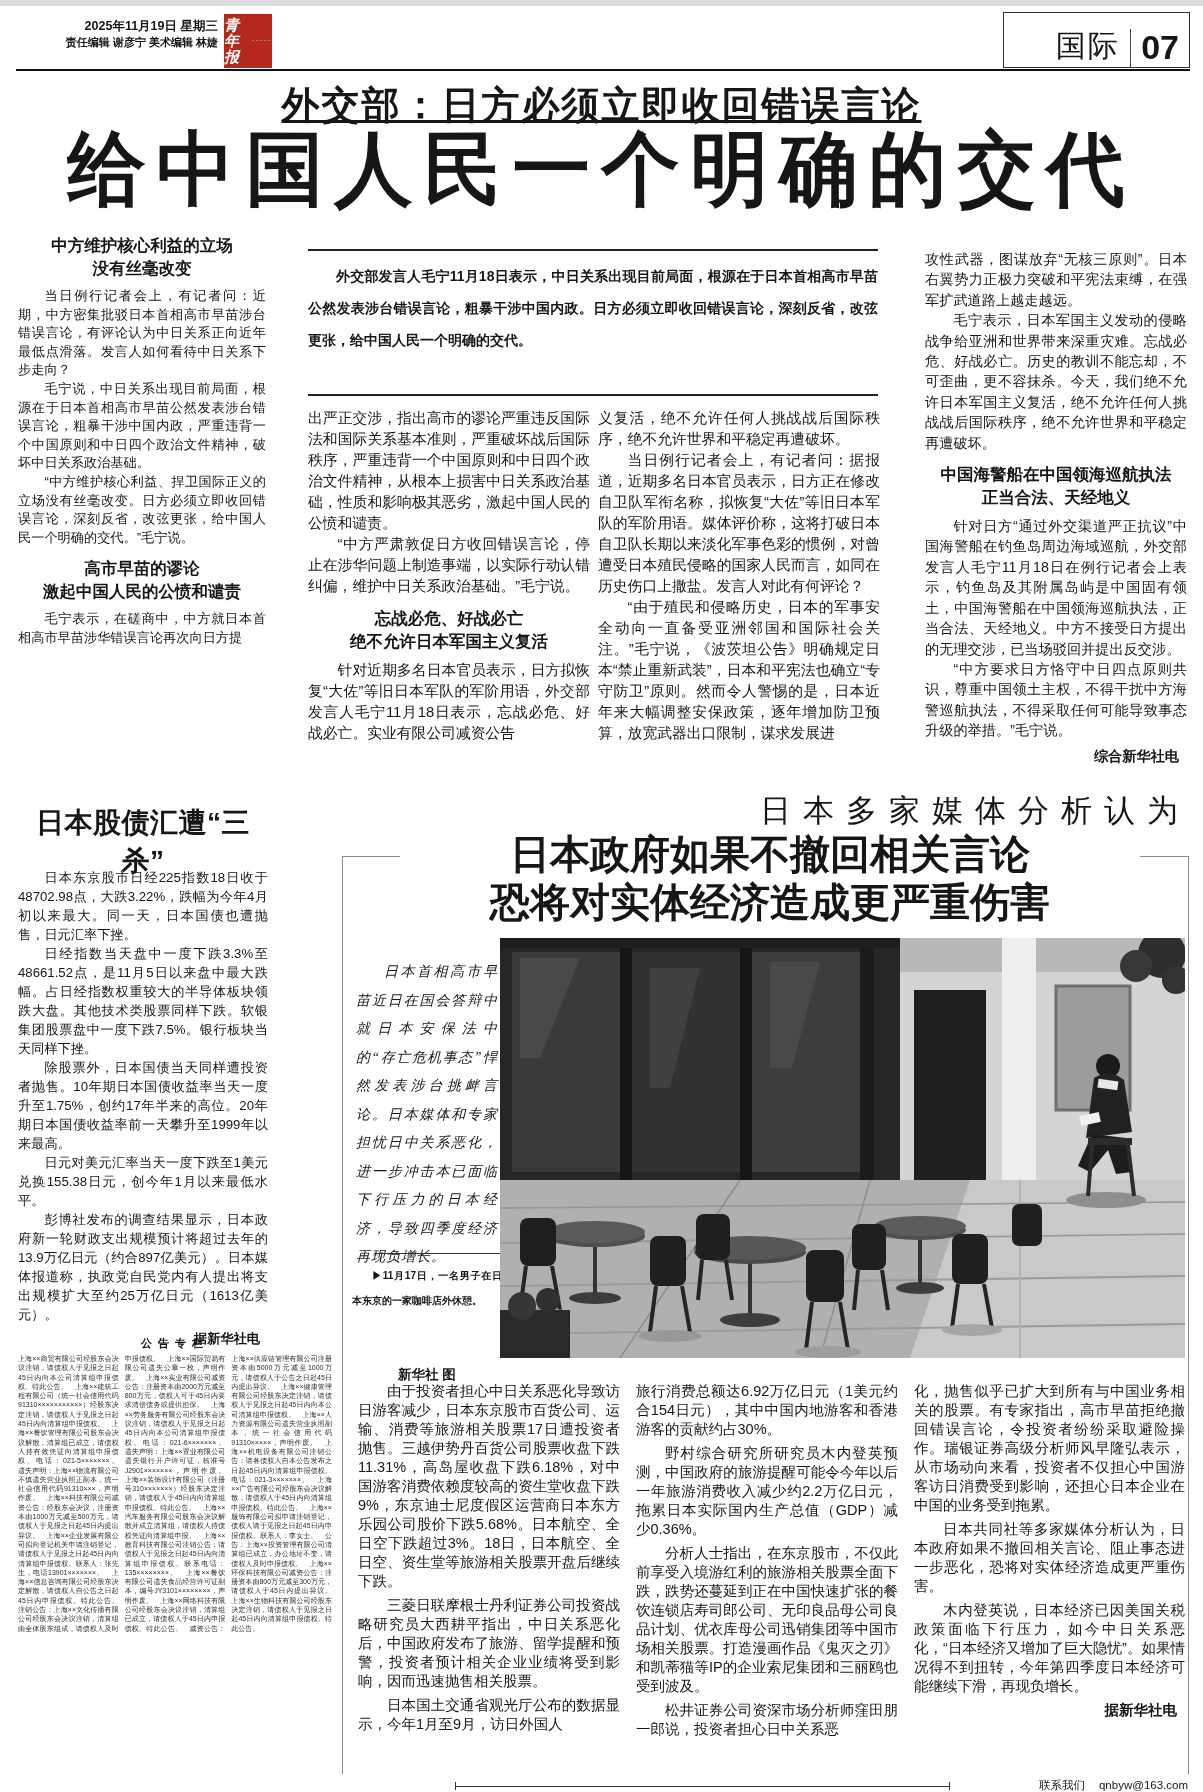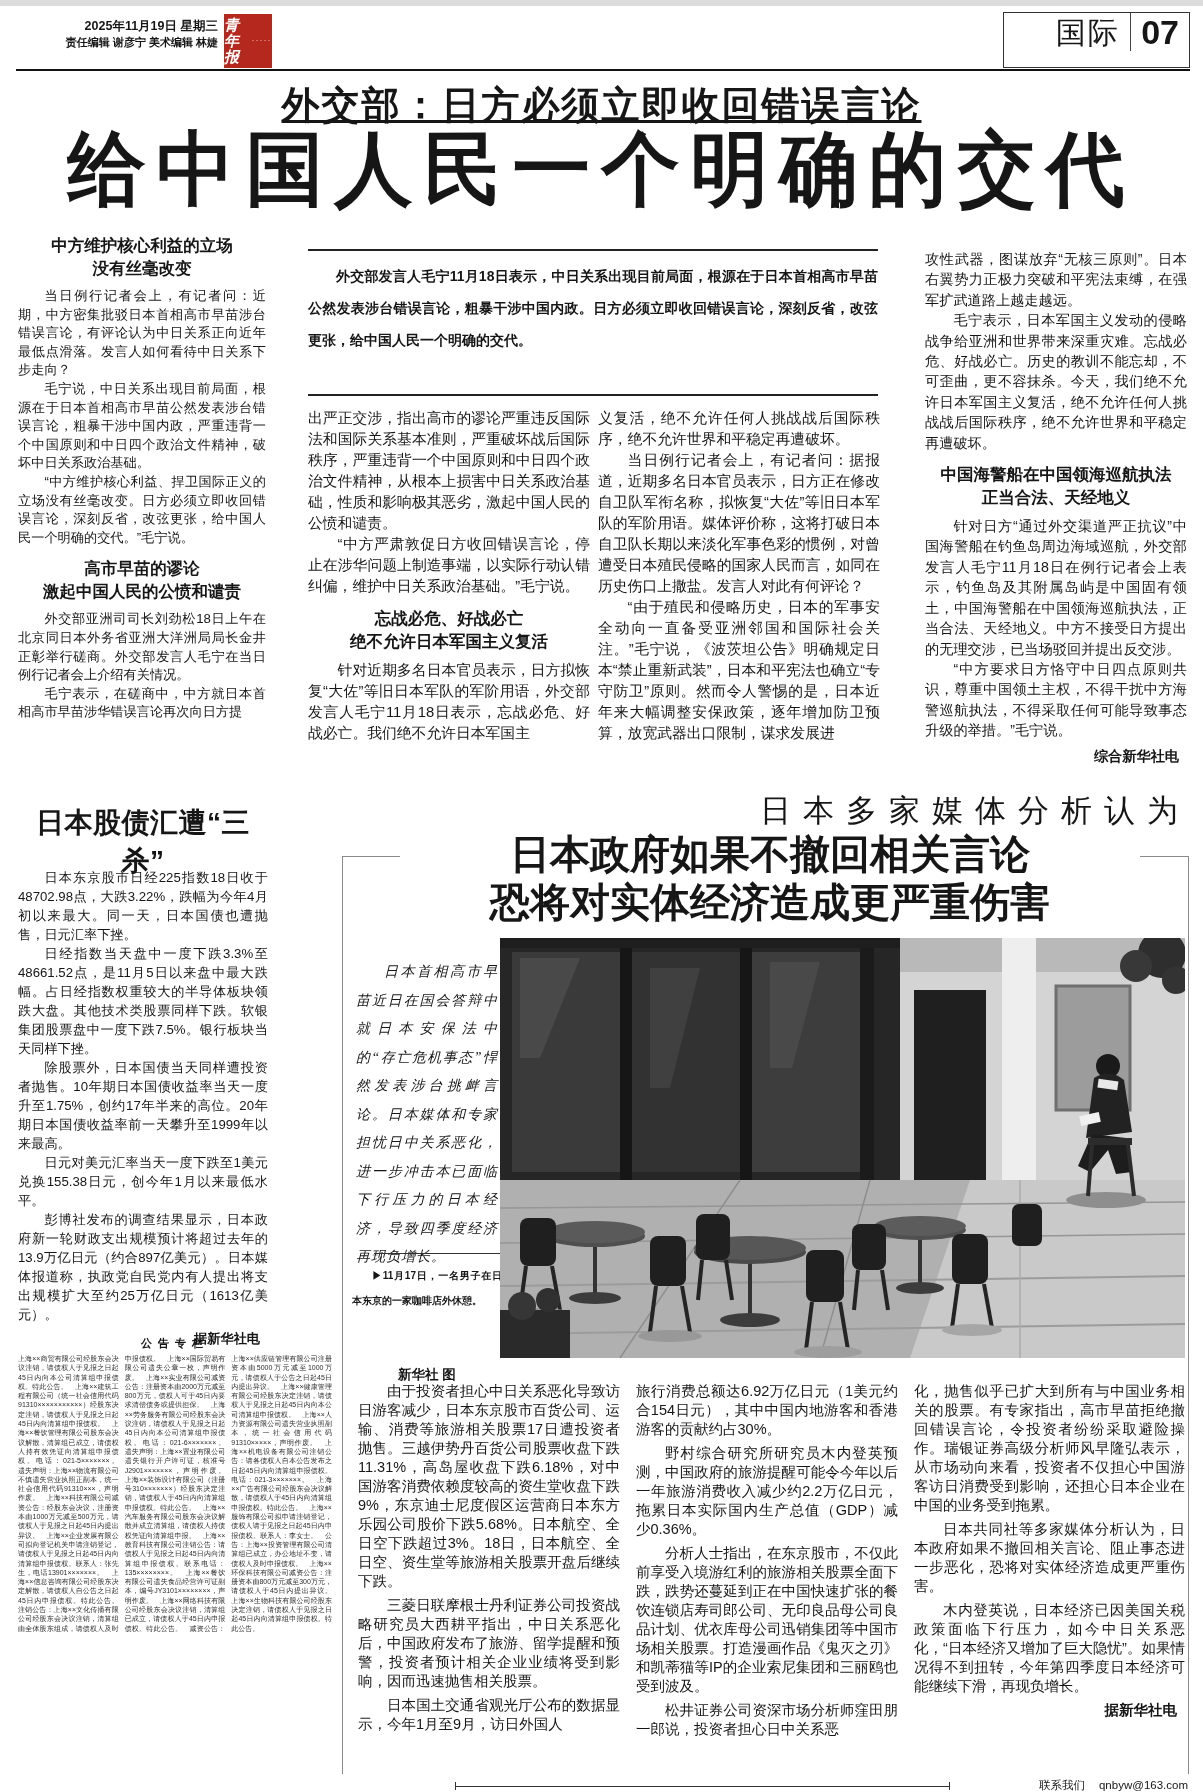--- a/index.html
+++ b/index.html
@@ -9,21 +9,21 @@
   .jt { text-align:justify; }
   .ind { text-indent:2em; }
 
   
   .mast-text { left:40px; top:12px; width:178px; text-align:right; font-weight:bold; }
   .mast-date { font-size:12.5px; line-height:17px; }
   .mast-eds  { font-size:11px;  line-height:15px; }
   .logo { left:224px; top:8px; width:48px; height:54px; display:flex; flex-direction:row; align-items:center; justify-content:center; }
   .logo span { color:#fff; font-family:"Liberation Serif", serif; font-style:italic; font-weight:bold; font-size:15px; line-height:16px; letter-spacing:1px; }
   .logo .dots { font-size:6px; line-height:6px; letter-spacing:2px; color:#f4cfc9; font-style:normal; }
-  .section-box { left:1003px; top:6px; width:187px; height:56px; border:1.5px solid #333; display:flex; align-items:flex-start; justify-content:flex-end; padding-right:10px; gap:10px; background:#fff; }
+  .section-box { left:1003px; top:6px; width:187px; height:56px; border:1.5px solid #333; display:flex; align-items:flex-end; justify-content:flex-end; padding-right:10px; gap:10px; background:#fff; }
   .section-name { font-size:30px; letter-spacing:2px; }
   .section-divider { width:1.5px; height:38px; background:#444; }
   .page-number { font-size:34px; font-weight:bold; }
   .main-rule { left:16px; top:63px; width:1174px; height:2px; background:#111; }
 
   
   .kicker { left:0; top:74px; width:1203px; text-align:center; font-size:38px; font-weight:700; letter-spacing:2px;text-decoration:underline; }
   .headline-main { left:0; top:112px; width:1203px; text-align:center; font-size:78px; font-weight:900; letter-spacing:11px; white-space:nowrap; transform:scaleY(1.04); }
 
   
@@ -107,36 +107,35 @@
       <div>中方维护核心利益的立场</div>
       <div>没有丝毫改变</div>
     </div>
     <p>当日例行记者会上，有记者问：近期，中方密集批驳日本首相高市早苗涉台错误言论，有评论认为中日关系正向近年最低点滑落。发言人如何看待中日关系下步走向？</p>
     <p>毛宁说，中日关系出现目前局面，根源在于日本首相高市早苗公然发表涉台错误言论，粗暴干涉中国内政，严重违背一个中国原则和中日四个政治文件精神，破坏中日关系政治基础。</p>
     <p>“中方维护核心利益、捍卫国际正义的立场没有丝毫改变。日方必须立即收回错误言论，深刻反省，改弦更张，给中国人民一个明确的交代。”毛宁说。</p>
     <div class="subhead sh-mid">
       <div>高市早苗的谬论</div>
       <div>激起中国人民的公愤和谴责</div>
     </div>
-    <p>外交部亚洲司司长刘劲松18日上午在北京同日本外务省亚洲大洋洲局局长金井正彰举行磋商。外交部发言人毛宁在当日例行记者会上介绍有关情况。</p>
     <p>毛宁表示，在磋商中，中方就日本首相高市早苗涉华错误言论再次向日方提</p>
   </div>
 
   <div class="abs mid-rule" style="top:243px;"></div>
   <div class="abs lead-par jt ind">外交部发言人毛宁11月18日表示，中日关系出现目前局面，根源在于日本首相高市早苗公然发表涉台错误言论，粗暴干涉中国内政。日方必须立即收回错误言论，深刻反省，改弦更张，给中国人民一个明确的交代。</div>
   <div class="abs mid-rule" style="top:388px;"></div>
 
   <div class="abs midcol mid1 jt">
     <p class="cont">出严正交涉，指出高市的谬论严重违反国际法和国际关系基本准则，严重破坏战后国际秩序，严重违背一个中国原则和中日四个政治文件精神，从根本上损害中日关系政治基础，性质和影响极其恶劣，激起中国人民的公愤和谴责。</p>
     <p class="ind">“中方严肃敦促日方收回错误言论，停止在涉华问题上制造事端，以实际行动认错纠偏，维护中日关系政治基础。”毛宁说。</p>
     <div class="subhead sh-mid">
       <div>忘战必危、好战必亡</div>
       <div>绝不允许日本军国主义复活</div>
     </div>
-    <p class="ind">针对近期多名日本官员表示，日方拟恢复“大佐”等旧日本军队的军阶用语，外交部发言人毛宁11月18日表示，忘战必危、好战必亡。我们绝不允许日本军国主</p>
+    <p class="ind">针对近期多名日本官员表示，日方拟恢复“大佐”等旧日本军队的军阶用语，外交部发言人毛宁11月18日表示，忘战必危、好战必亡。实业有限公司减资公告</p>
   </div>
   <div class="abs midcol mid2 jt">
     <p class="cont">义复活，绝不允许任何人挑战战后国际秩序，绝不允许世界和平稳定再遭破坏。</p>
     <p class="ind">当日例行记者会上，有记者问：据报道，近期多名日本官员表示，日方正在修改自卫队军衔名称，拟恢复“大佐”等旧日本军队的军阶用语。媒体评价称，这将打破日本自卫队长期以来淡化军事色彩的惯例，对曾遭受日本殖民侵略的国家人民而言，如同在历史伤口上撒盐。发言人对此有何评论？</p>
     <p class="ind">“由于殖民和侵略历史，日本的军事安全动向一直备受亚洲邻国和国际社会关注。”毛宁说，《波茨坦公告》明确规定日本“禁止重新武装”，日本和平宪法也确立“专守防卫”原则。然而令人警惕的是，日本近年来大幅调整安保政策，逐年增加防卫预算，放宽武器出口限制，谋求发展进</p>
   </div>
 
   <div class="abs rightcol jt">
     <p class="cont">攻性武器，图谋放弃“无核三原则”。日本右翼势力正极力突破和平宪法束缚，在强军扩武道路上越走越远。</p>
     <p class="ind">毛宁表示，日本军国主义发动的侵略战争给亚洲和世界带来深重灾难。忘战必危、好战必亡。历史的教训不能忘却，不可歪曲，更不容抹杀。今天，我们绝不允许日本军国主义复活，绝不允许任何人挑战战后国际秩序，绝不允许世界和平稳定再遭破坏。</p>

